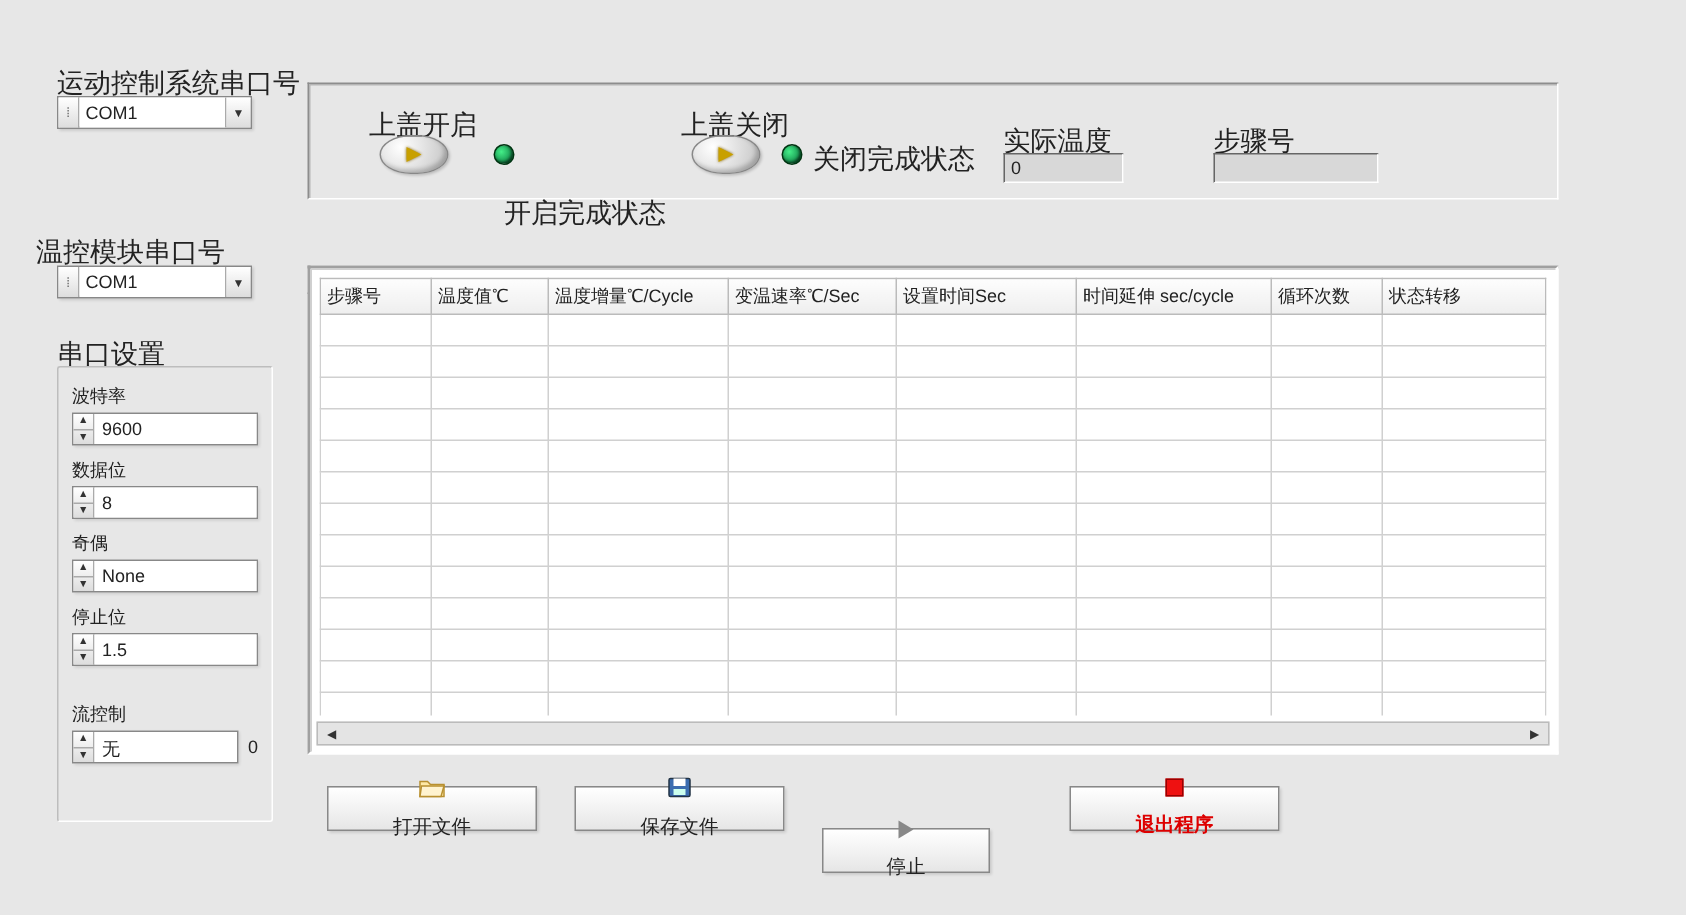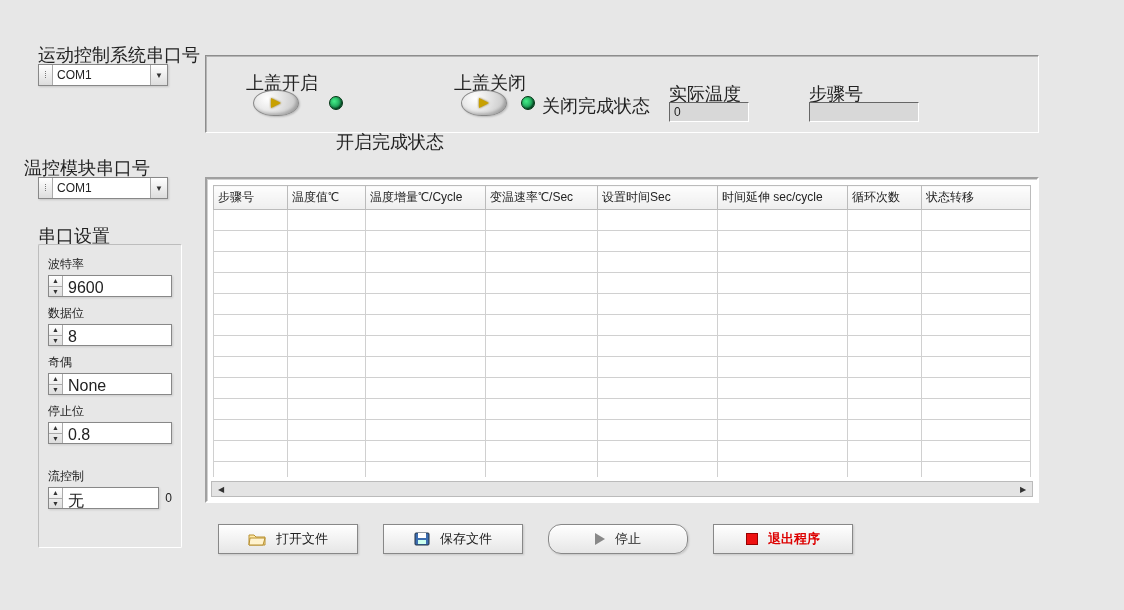--- a/index.html
+++ b/index.html
@@ -111,21 +111,21 @@
     background:#f5f5f5;
     margin-bottom:4px;
   }
   .spin .s-arrs{
     width:14px;border-right:1px solid #aaa;
     display:flex;flex-direction:column;
     background:linear-gradient(#fff,#ddd);
   }
   .spin .s-arrs div{flex:1;display:flex;align-items:center;justify-content:center;font-size:7px;color:#333;line-height:1;}
   .spin .s-arrs div:first-child{border-bottom:1px solid #aaa;}
-  .spin .s-txt{flex:1;background:#fff;padding:3px 5px;font-size:16px;}
+  .spin .s-txt{flex:1;background:#fff;padding:3px 5px;font-size:12px;}
 
   .sp-label{font-size:12px;margin:2px 0 2px 0;display:block;}
   .sp-row{display:flex;align-items:center;gap:6px;}
 
   
   .tablewrap {
     position:absolute;
     border:2px solid #a0a0a0;
     border-right-color:#fff;
     border-bottom-color:#fff;
@@ -158,20 +158,21 @@
   
   .btn {
     position:absolute;
     height:30px;
     border:1px solid #888;
     display:flex;align-items:center;justify-content:center;gap:10px;
     background:linear-gradient(#fff,#e6e6e6);
     box-shadow: 0 1px 0 #fff inset, 1px 1px 2px rgba(0,0,0,0.15);
     font-size:13px;
     padding:0 16px;
+    flex-direction:column;
   }
   .btn .ico{display:inline-flex;align-items:center;justify-content:center;}
   .red-sq{width:12px;height:12px;background:#e11;border:1px solid #900;}
   .play-tri{width:0;height:0;border-top:6px solid transparent;border-bottom:6px solid transparent;border-left:10px solid #888;}
 </style>
 </head>
 <body>
 
 <span class="lbl" style="left:38px;top:43px;">运动控制系统串口号</span>
 <div class="combo" style="left:38px;top:64px;width:130px;">
@@ -217,21 +218,21 @@
       </div>
     <div class="s-txt">None</div>
   </div>
 
   <span class="sp-label" style="margin-top:8px;">停止位</span>
   <div class="spin">
     <div class="s-arrs">
         <div>▲</div>
         <div>▼</div>
       </div>
-    <div class="s-txt">0.8</div>
+    <div class="s-txt">1.5</div>
   </div>
 
   <span class="sp-label" style="margin-top:24px;">流控制</span>
   <div class="sp-row">
     <div class="spin" style="flex:1;margin-bottom:0;">
       <div class="s-arrs">
           <div>▲</div>
           <div>▼</div>
         </div>
       <div class="s-txt">无</div>
@@ -442,21 +443,21 @@
   <span class="ico">
     <svg width="16" height="14" viewBox="0 0 16 14">
         <rect x="1" y="1" width="14" height="12" rx="1" fill="#3c6db0" stroke="#234"></rect>
         <rect x="4" y="1" width="8" height="5" fill="#fff"></rect>
         <rect x="4" y="8" width="8" height="4" fill="#cfe"></rect>
       </svg>
   </span>
   <span>保存文件</span>
 </div>
 
-<div class="btn" style="left:548px;top:524px;width:140px;border-radius:13px;">
+<div class="btn" style="left:548px;top:552px;width:112px;">
   <span class="ico">
       <span class="play-tri"></span>
     </span>
   <span>停止</span>
 </div>
 
 <div class="btn" style="left:713px;top:524px;width:140px;color:#d00;font-weight:bold;">
   <span class="ico">
       <span class="red-sq"></span>
     </span>

